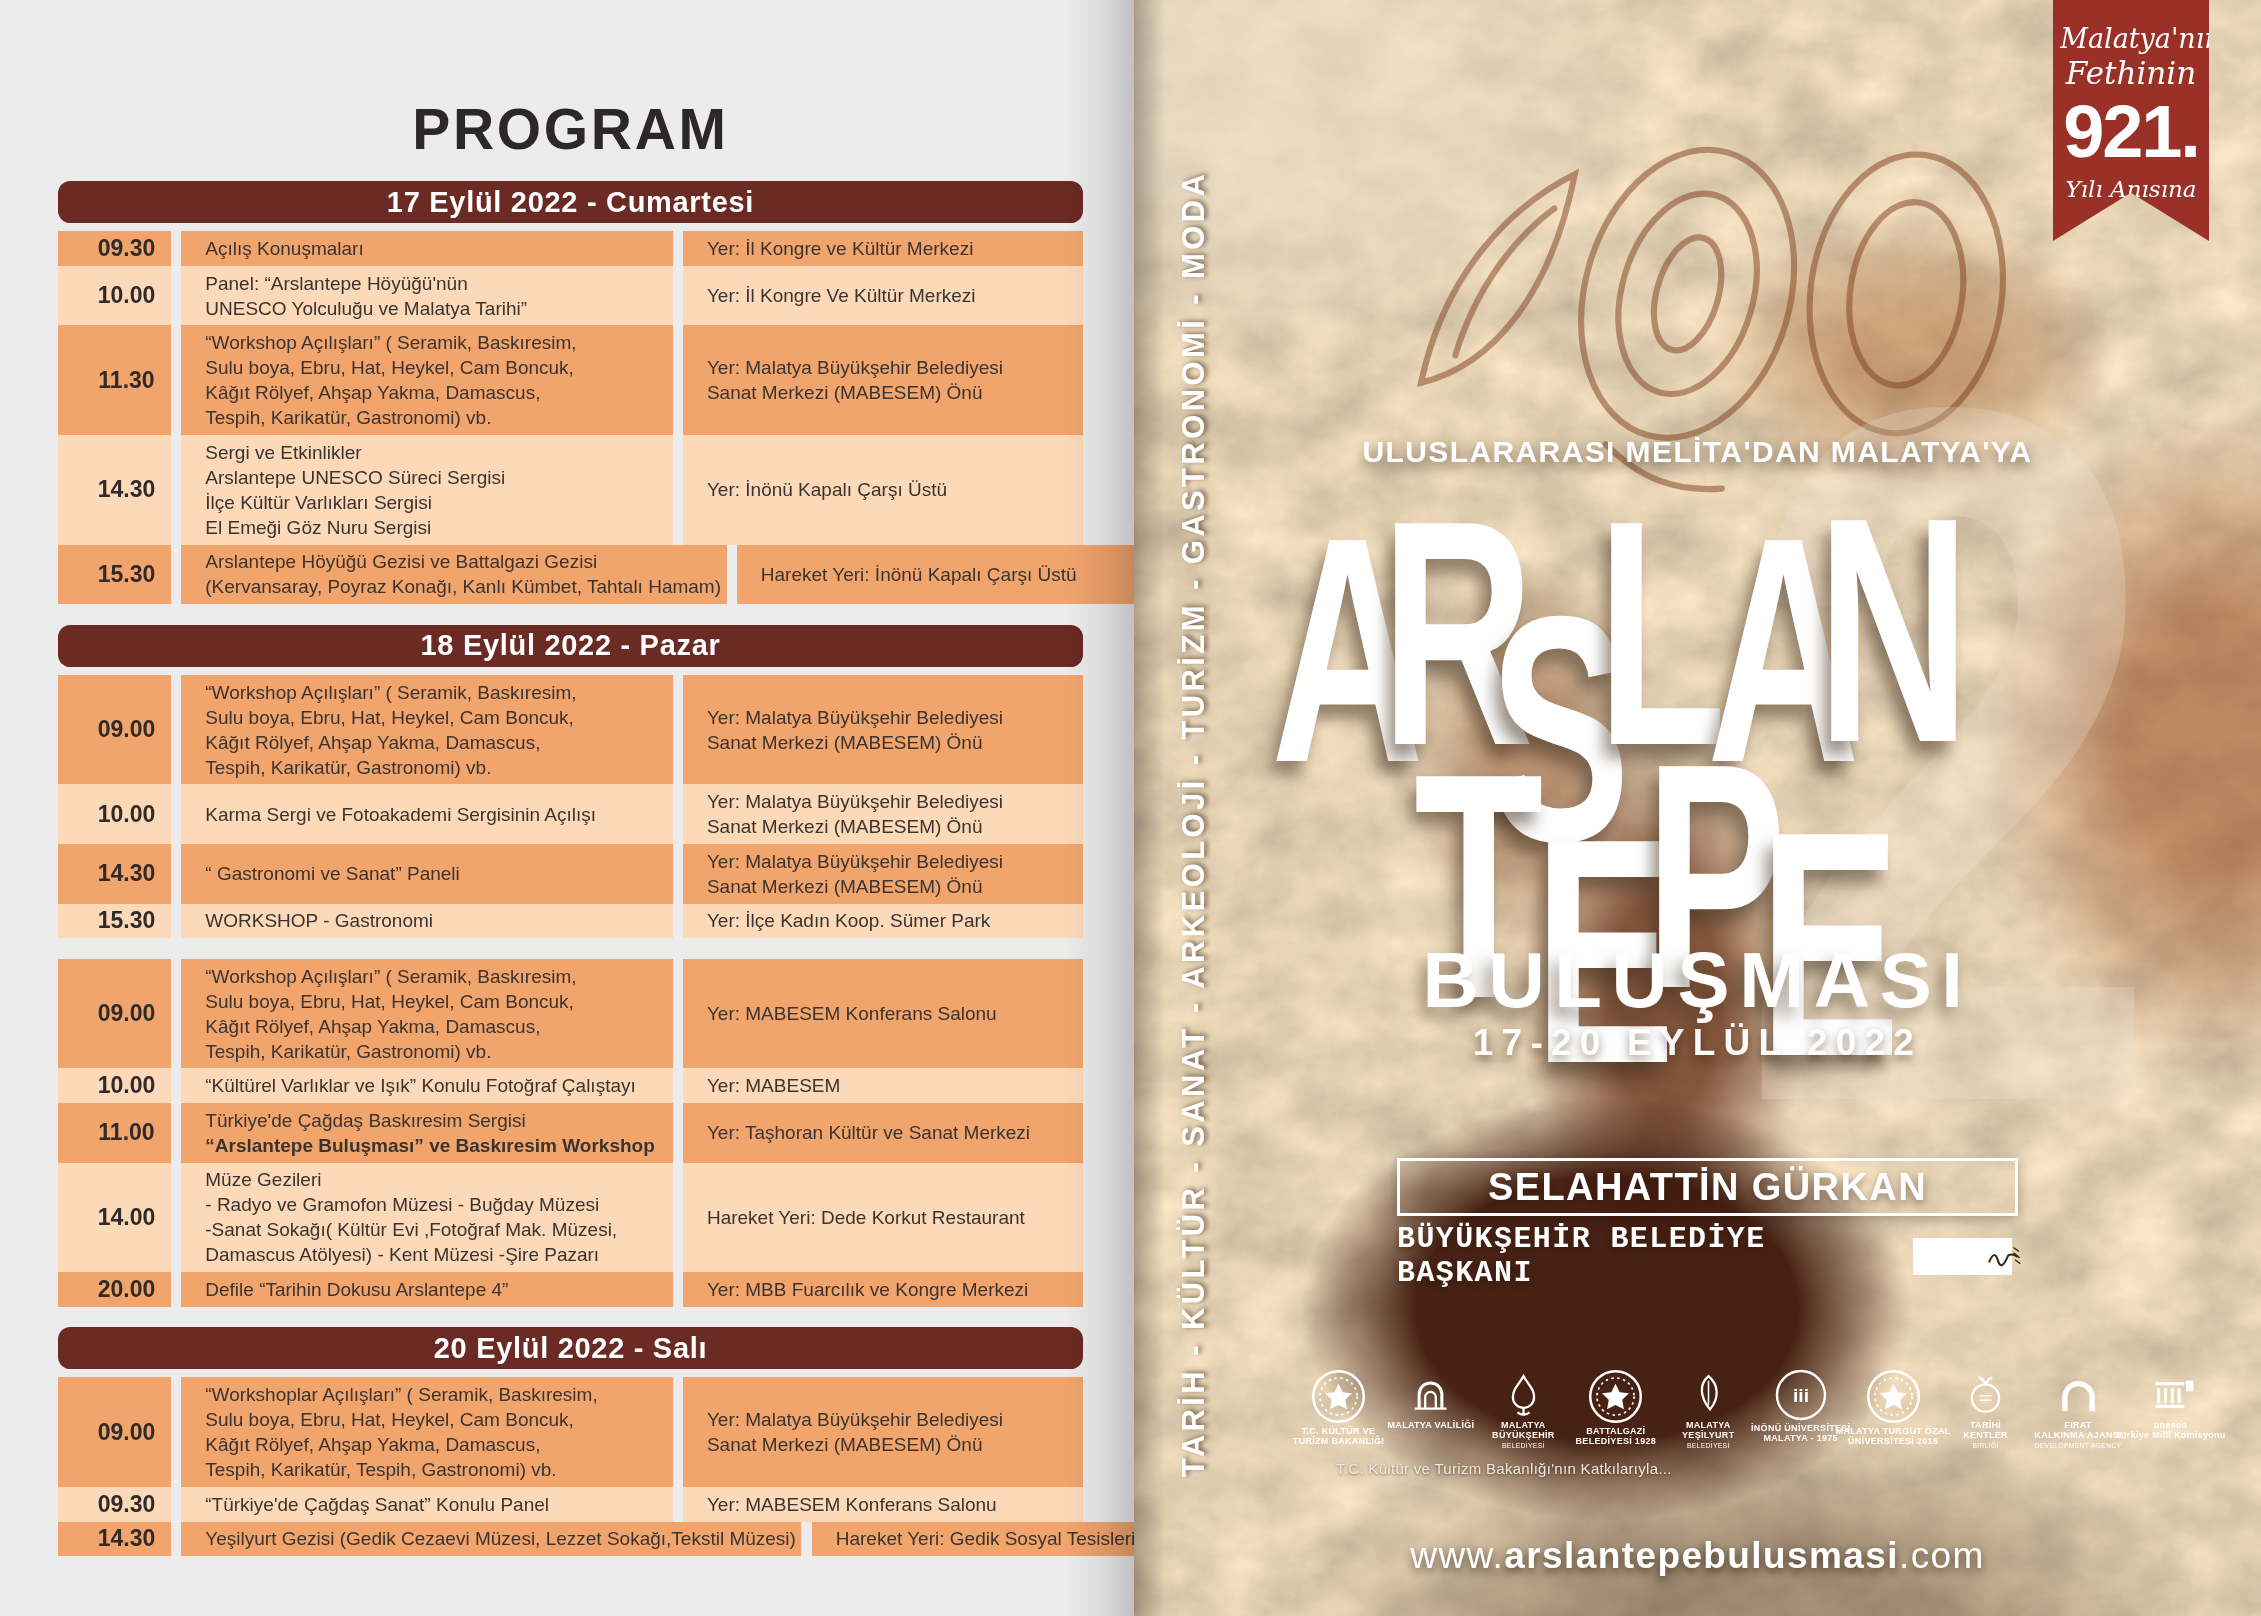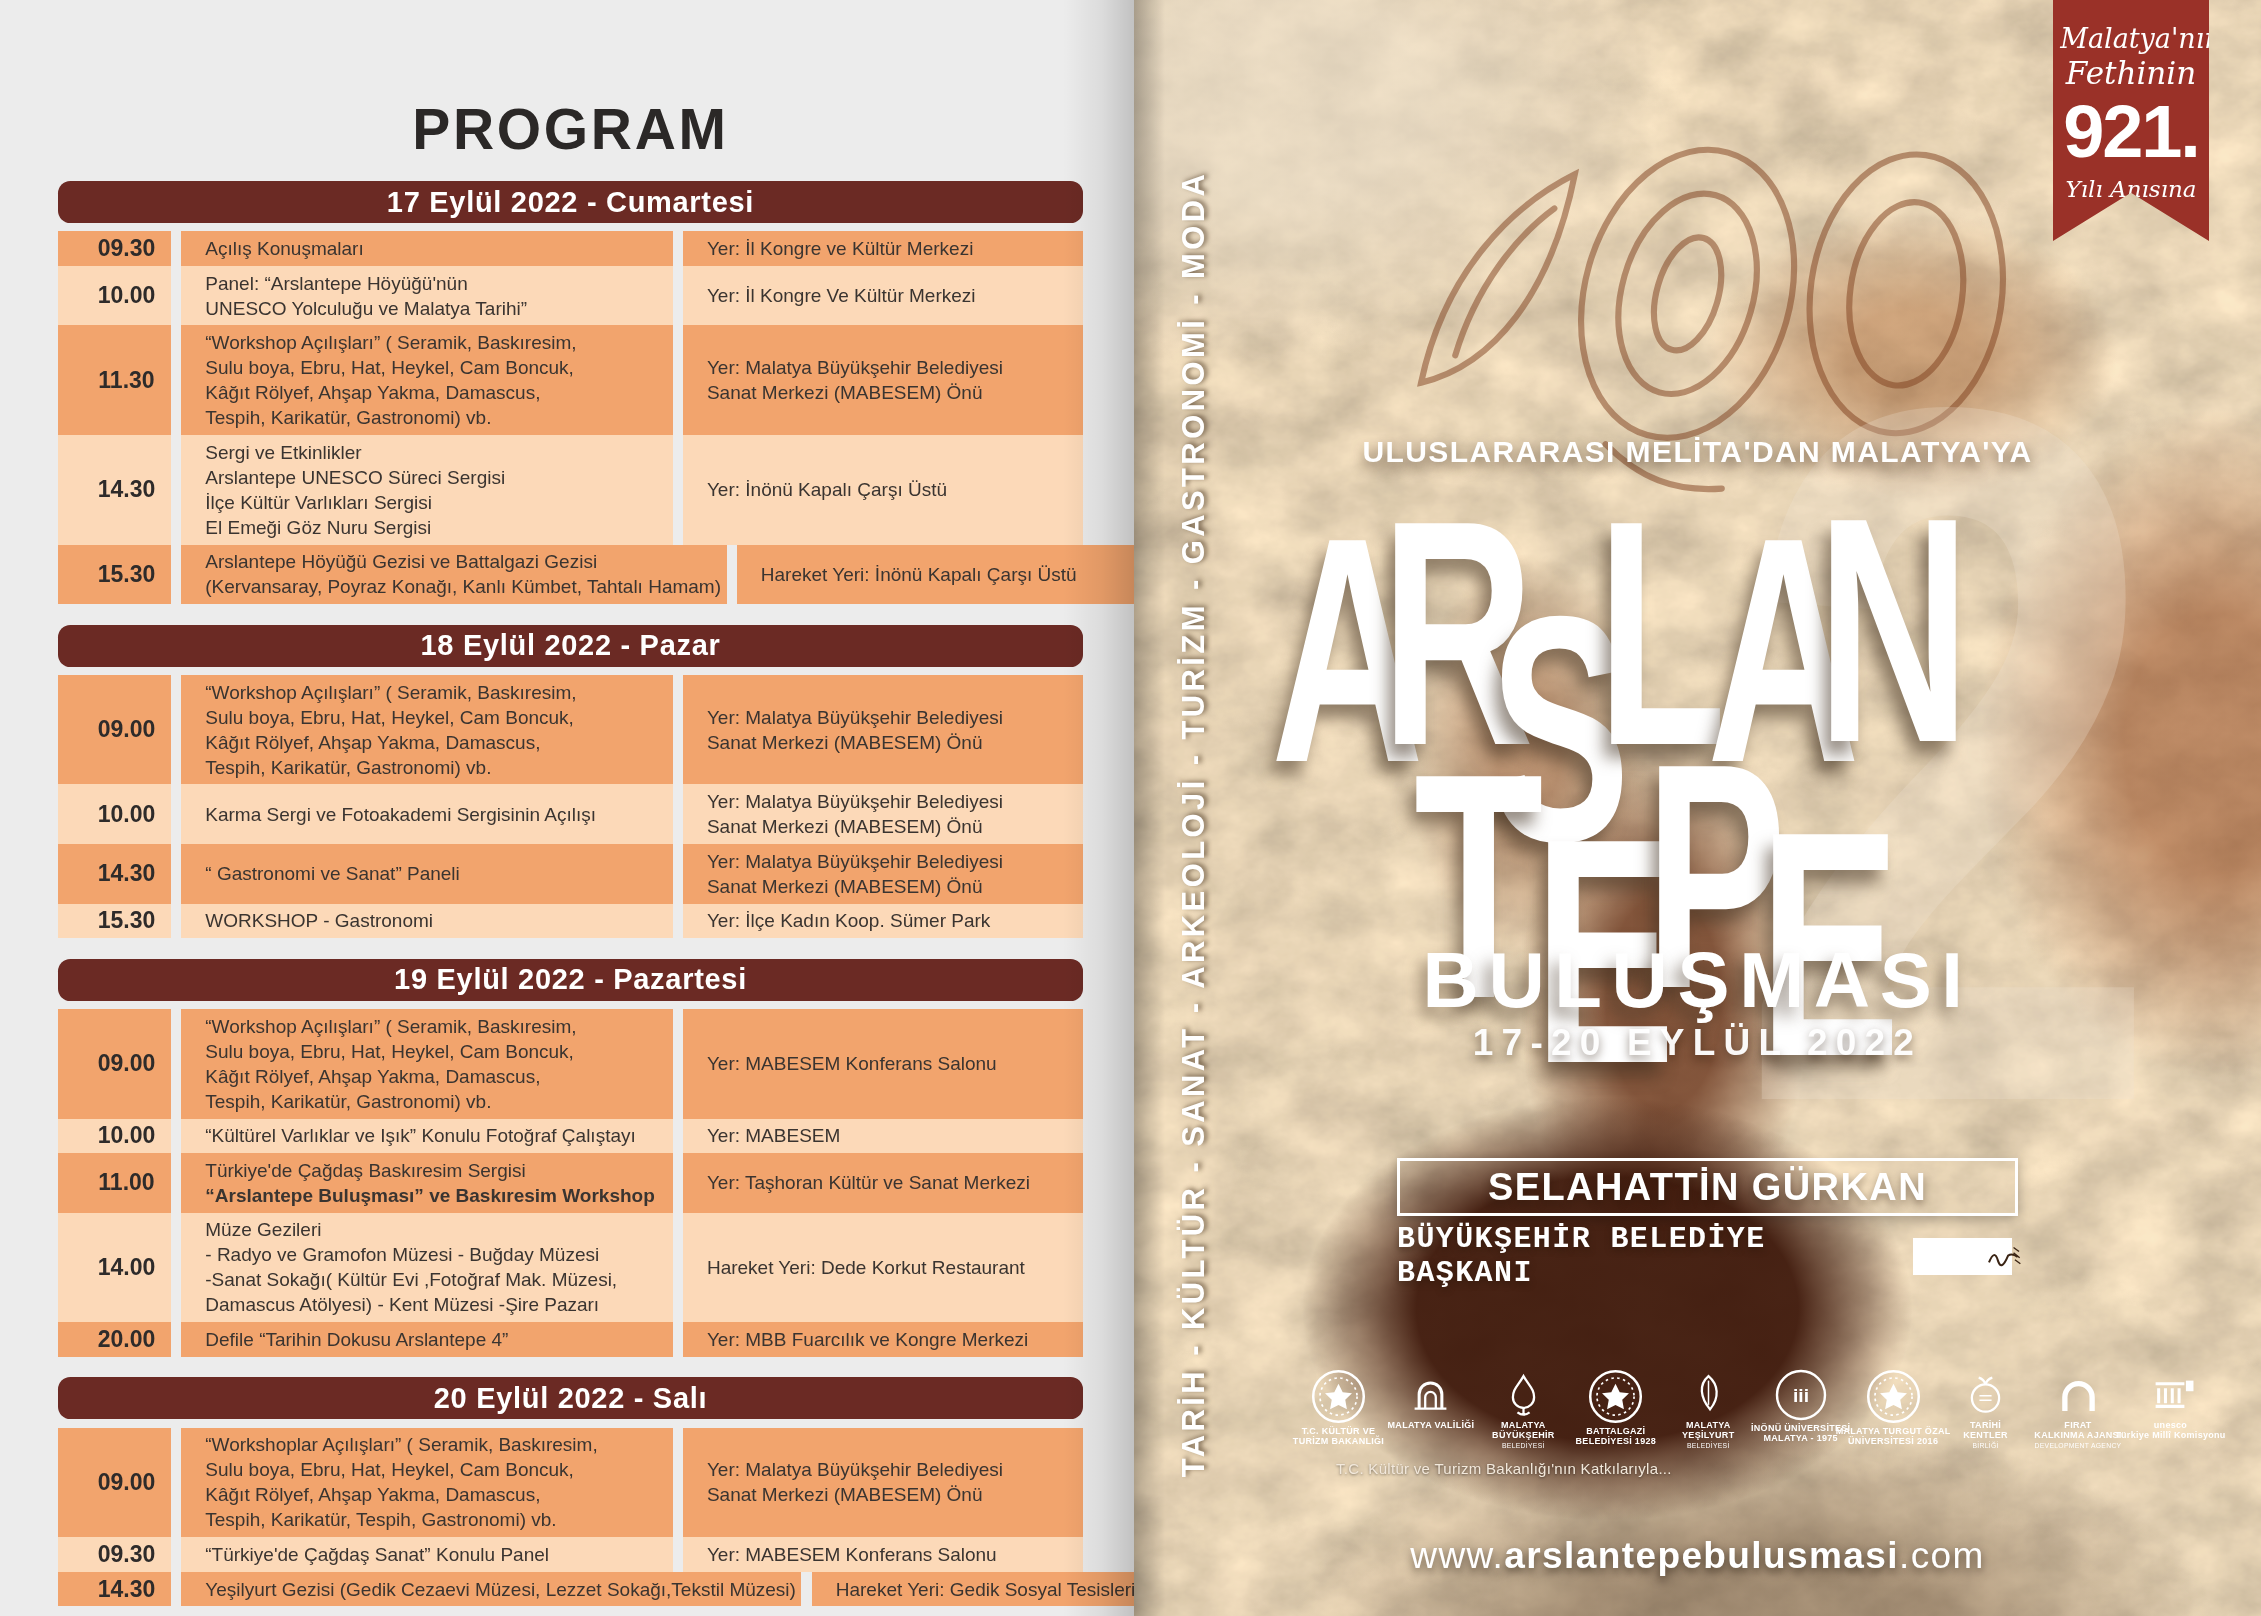--- a/index.html
+++ b/index.html
@@ -199,21 +199,20 @@
             <div class="cell time">15.30</div>
             <div class="cell desc">
               <div>WORKSHOP - Gastronomi</div>
             </div>
             <div class="cell loc">
               <div>Yer: İlçe Kadın Koop. Sümer Park</div>
             </div>
           </div>
         </div>
         <div class="day">
-          <div class="day-header">19 Eylül 2022 - Pazartesi</div>
           <div class="row dark">
             <div class="cell time">09.00</div>
             <div class="cell desc">
               <div>“Workshop Açılışları” ( Seramik, Baskıresim,</div>
               <div>Sulu boya, Ebru, Hat, Heykel, Cam Boncuk,</div>
               <div>Kâğıt Rölyef, Ahşap Yakma, Damascus,</div>
               <div>Tespih, Karikatür, Gastronomi) vb.</div>
             </div>
             <div class="cell loc">
               <div>Yer: MABESEM Konferans Salonu</div>

